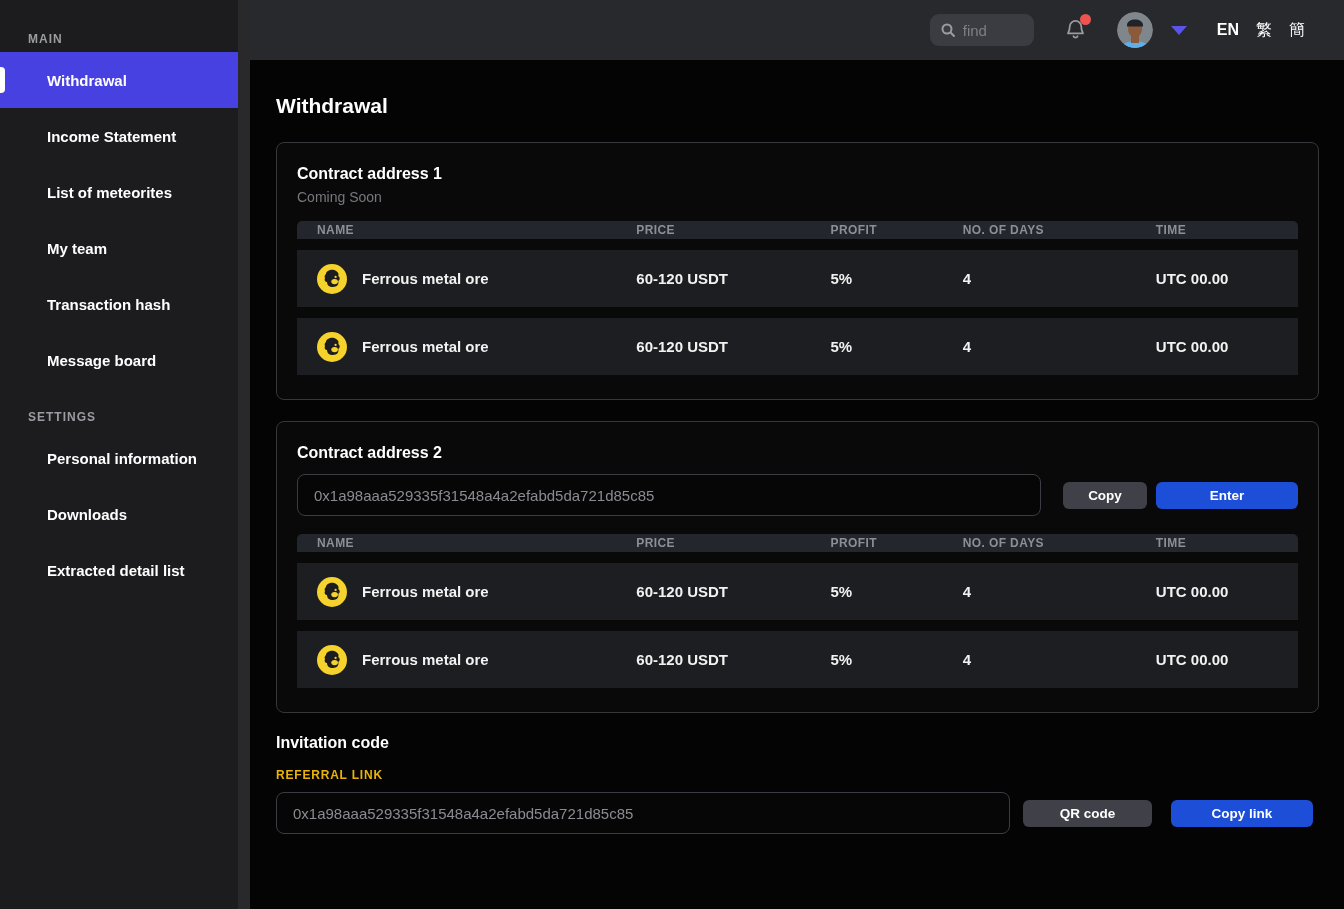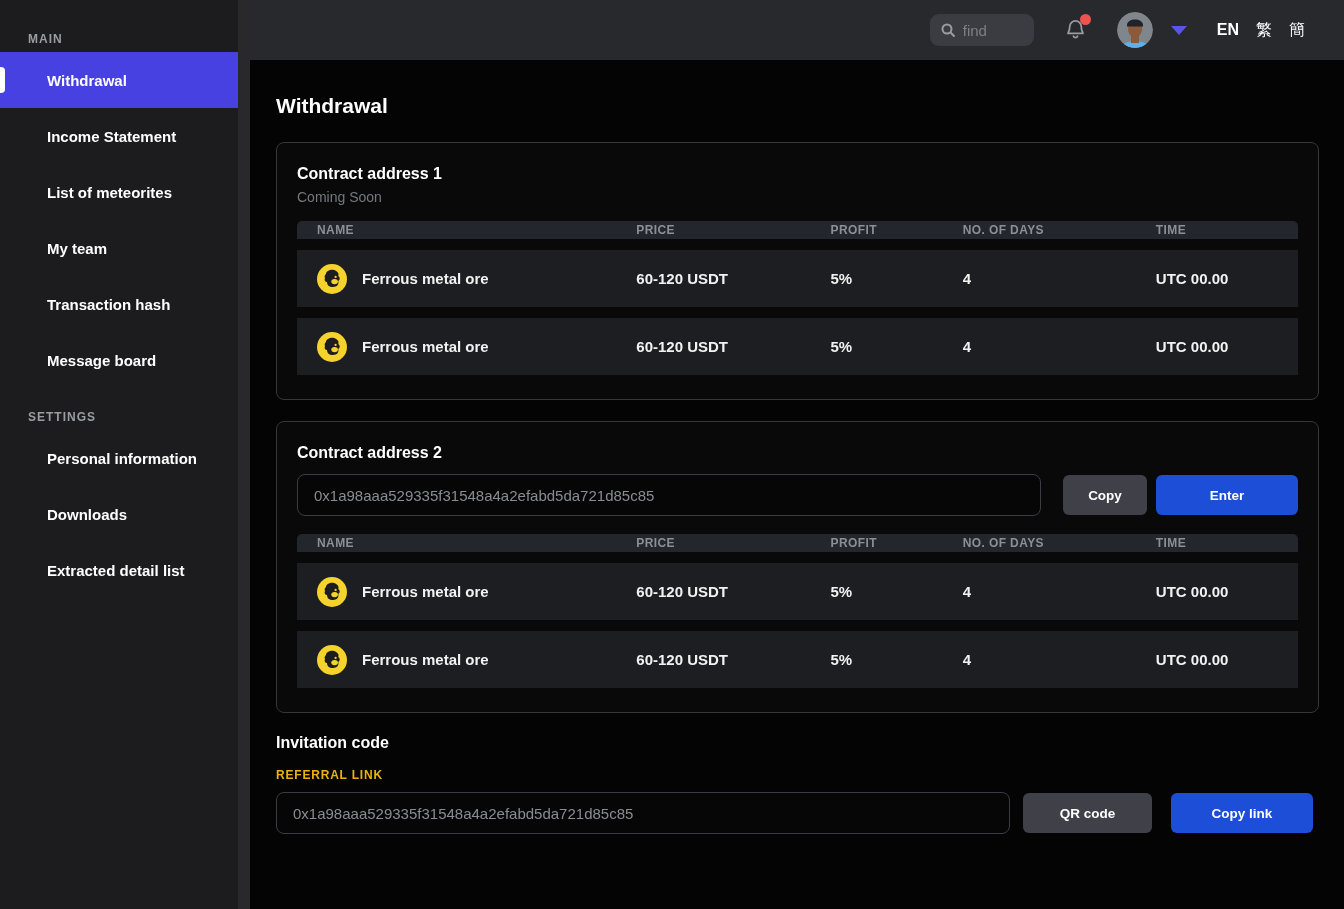--- a/index.html
+++ b/index.html
@@ -98,21 +98,21 @@
   
   .input-row { display:flex; align-items:center; margin:12px 0 18px; }
   .addr-input {
     height:42px; background:#060607; border:1px solid #3c3d42;
     border-radius:8px; padding:0 16px; color:#8a8c91; font-size:15px;
     font-family:"Liberation Sans", sans-serif; outline:none;
   }
   .addr-input.w1 { width:744px; }
   .addr-input.w2 { width:734px; }
   .btn {
-    height:40px; border:none; border-radius:6px; color:#ffffff;
+    height:27px; border:none; border-radius:6px; color:#ffffff;
     font-family:"Liberation Sans", sans-serif;
     font-size:13.5px; font-weight:700; cursor:pointer;
   }
   .btn-gray { background:#404148; }
   .btn-primary { background:#1d4ed8; }
   .btn-copy { width:84px; margin-left:22px; }
   .btn-enter { width:142px; margin-left:9px; }
   .btn-qr { width:129px; margin-left:13px; }
   .btn-copylink { width:142px; margin-left:19px; }
   

